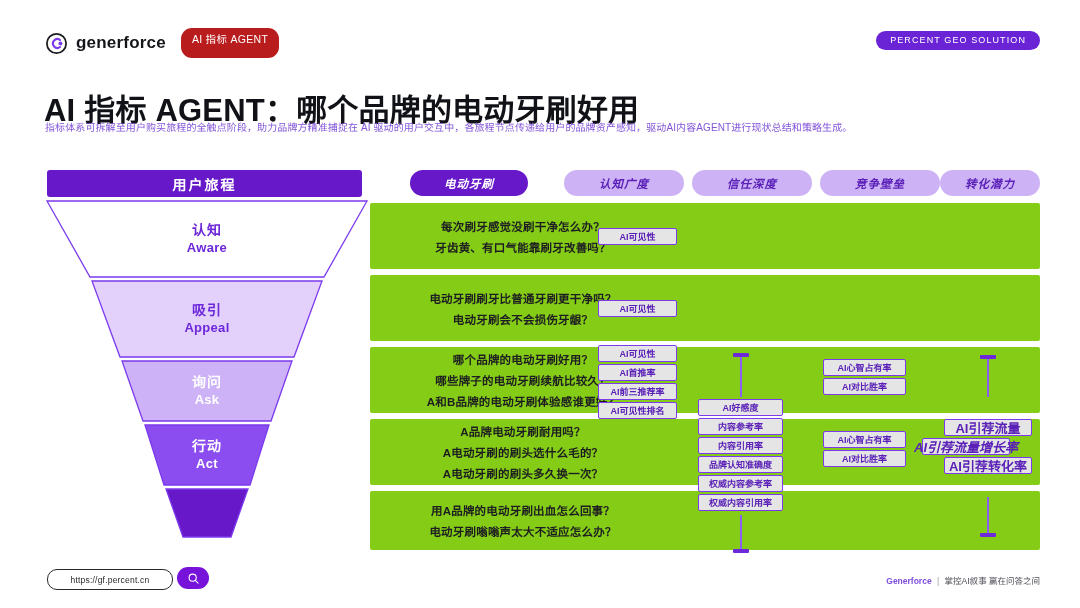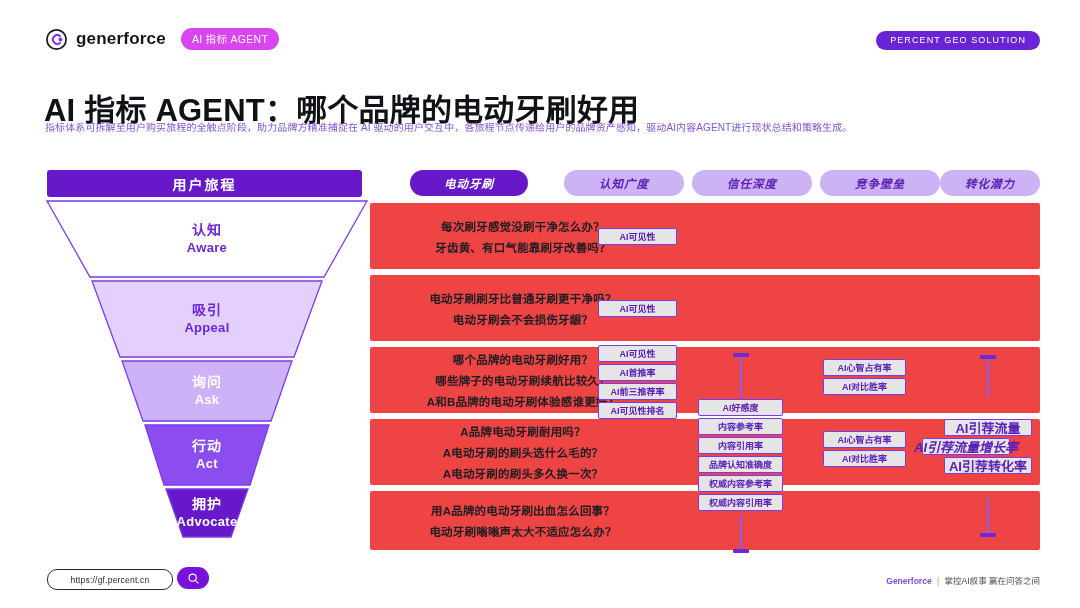--- a/index.html
+++ b/index.html
@@ -13,22 +13,22 @@
     position:relative;
   }
   .page{position:relative;width:1080px;height:608px;}
 
   
   .topbar{position:absolute;left:0;top:0;width:1080px;height:62px;}
   .brand{position:absolute;left:46px;top:28px;display:flex;align-items:center;gap:9px;}
   .brand-logo{width:21px;height:21px;flex:0 0 auto;}
   .brand-name{font-size:17px;font-weight:700;letter-spacing:.2px;color:#14161a;}
   .brand-chip{
-    background:#d946ef;color:#ffffff;border-radius:11px;
-    padding:3px 11px 4px;font-size:10.5px;letter-spacing:.3px;
+    background:#b91c1c;color:#ffffff;border-radius:11px;
+    padding:3px 11px 12px;font-size:10.5px;letter-spacing:.3px;
     margin-left:6px;white-space:nowrap;
   }
   .geo-chip{
     position:absolute;right:40px;top:31px;
     background:#6a24d6;color:#fff;border-radius:10px;
     font-size:9px;letter-spacing:1.1px;padding:4px 14px 5px;
     white-space:nowrap;font-weight:500;
   }
 
   .title{
@@ -58,21 +58,21 @@
   .pills{position:absolute;left:392px;top:170px;width:648px;height:26px;font-style:italic;}
   .pill{
     position:absolute;top:0;height:26px;border-radius:13px;
     display:flex;align-items:center;justify-content:center;
     font-size:11.5px;font-weight:700;letter-spacing:1px;white-space:nowrap;
   }
   .pill.active{background:#6718c9;color:#ffffff;}
   .pill.idle{background:#cdb3f5;color:#5a20b8;}
 
   .bands{position:absolute;left:370px;top:203px;width:670px;height:347px;}
-  .band{position:absolute;left:0;width:670px;background:#ef4444;border-radius:2px;}
+  .band{position:absolute;left:0;width:670px;background:#84cc16;border-radius:2px;}
   .band.b0{top:0;height:66px;}
   .band.b1{top:72px;height:66px;}
   .band.b2{top:144px;height:66px;}
   .band.b3{top:216px;height:66px;}
   .band.b4{top:288px;height:59px;}
 
   .qcell{
     position:absolute;left:8px;width:290px;top:0;height:100%;
     display:flex;flex-direction:column;align-items:center;justify-content:center;
     gap:5px;
@@ -159,24 +159,20 @@
         <div class="fn-cn" style="color: rgb(109, 40, 217);">吸引</div>
         <div class="fn-en" style="color: rgb(109, 40, 217);">Appeal</div>
       </div>
       <div class="fn-label" style="top: 175px;">
         <div class="fn-cn" style="color: rgb(255, 255, 255);">询问</div>
         <div class="fn-en" style="color: rgb(255, 255, 255);">Ask</div>
       </div>
       <div class="fn-label" style="top: 239px;">
         <div class="fn-cn" style="color: rgb(255, 255, 255);">行动</div>
         <div class="fn-en" style="color: rgb(255, 255, 255);">Act</div>
-      </div>
-      <div class="fn-label" style="top: 297px;">
-        <div class="fn-cn" style="color: rgb(255, 255, 255);">拥护</div>
-        <div class="fn-en" style="color: rgb(255, 255, 255);">Advocate</div>
       </div>
     </div>
 
   <div class="pills" id="pills-root">
       <div class="pill active" style="left: 18px; width: 118px;">电动牙刷</div>
       <div class="pill idle" style="left: 172px; width: 120px;">认知广度</div>
       <div class="pill idle" style="left: 300px; width: 120px;">信任深度</div>
       <div class="pill idle" style="left: 428px; width: 120px;">竞争壁垒</div>
       <div class="pill idle" style="left: 548px; width: 100px;">转化潜力</div>
     </div>

